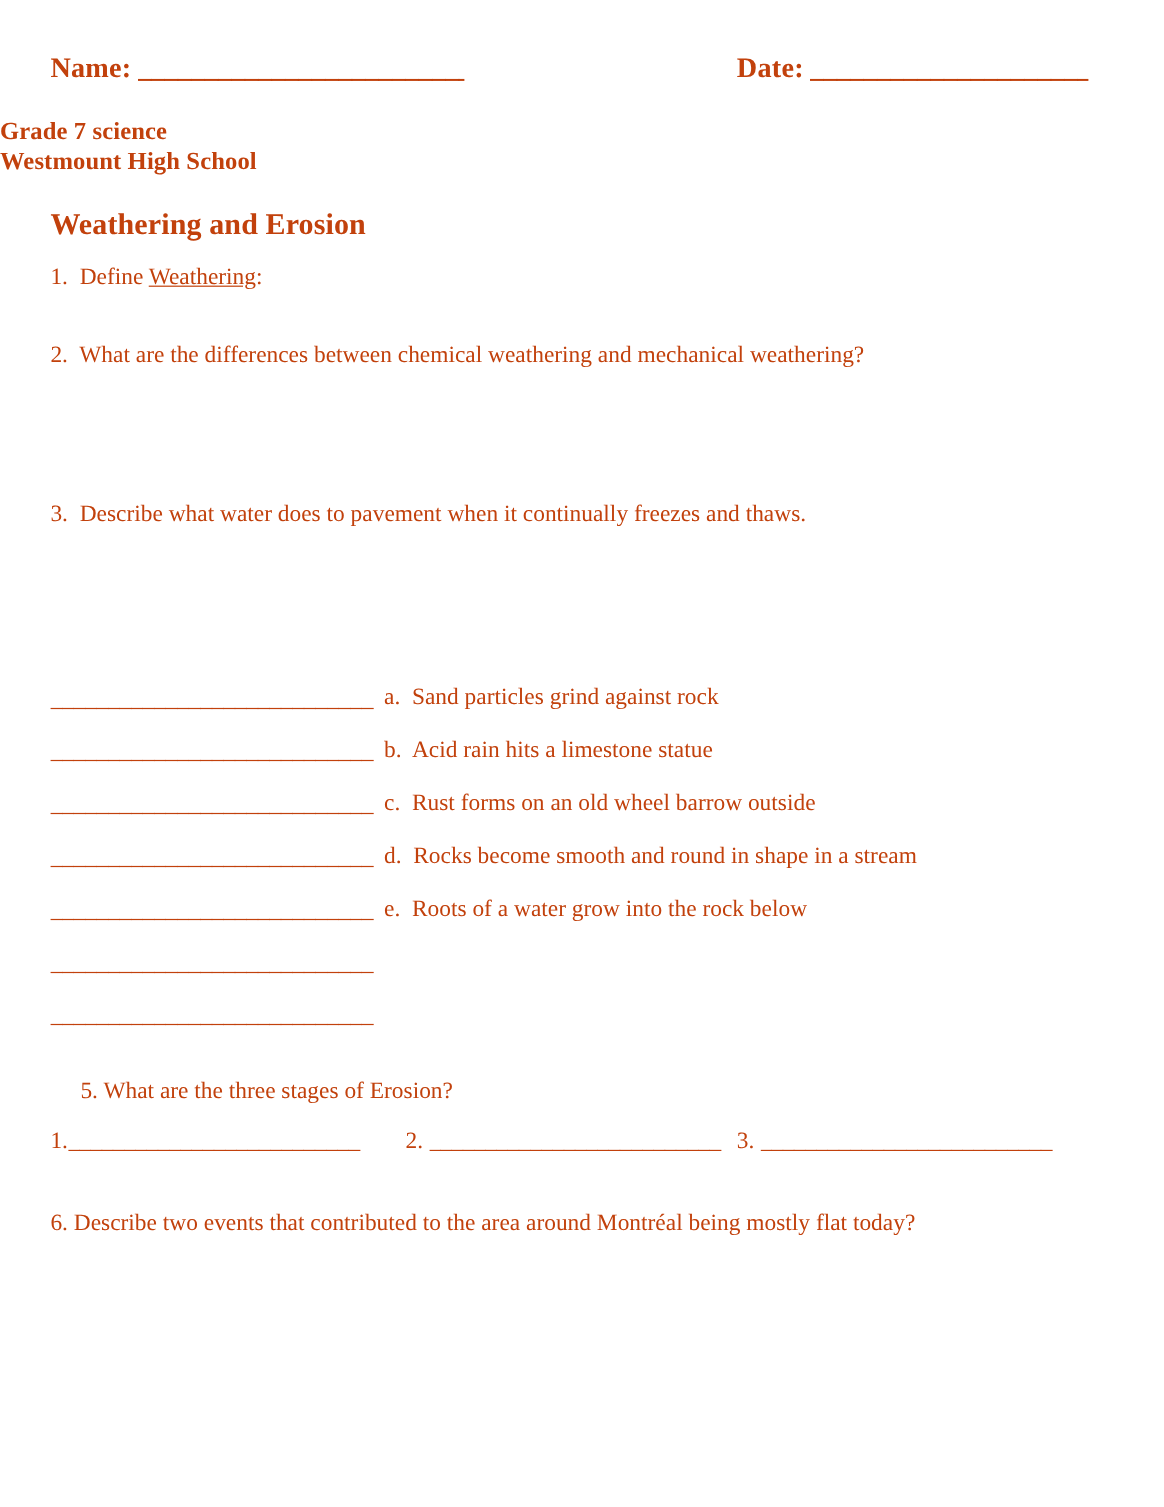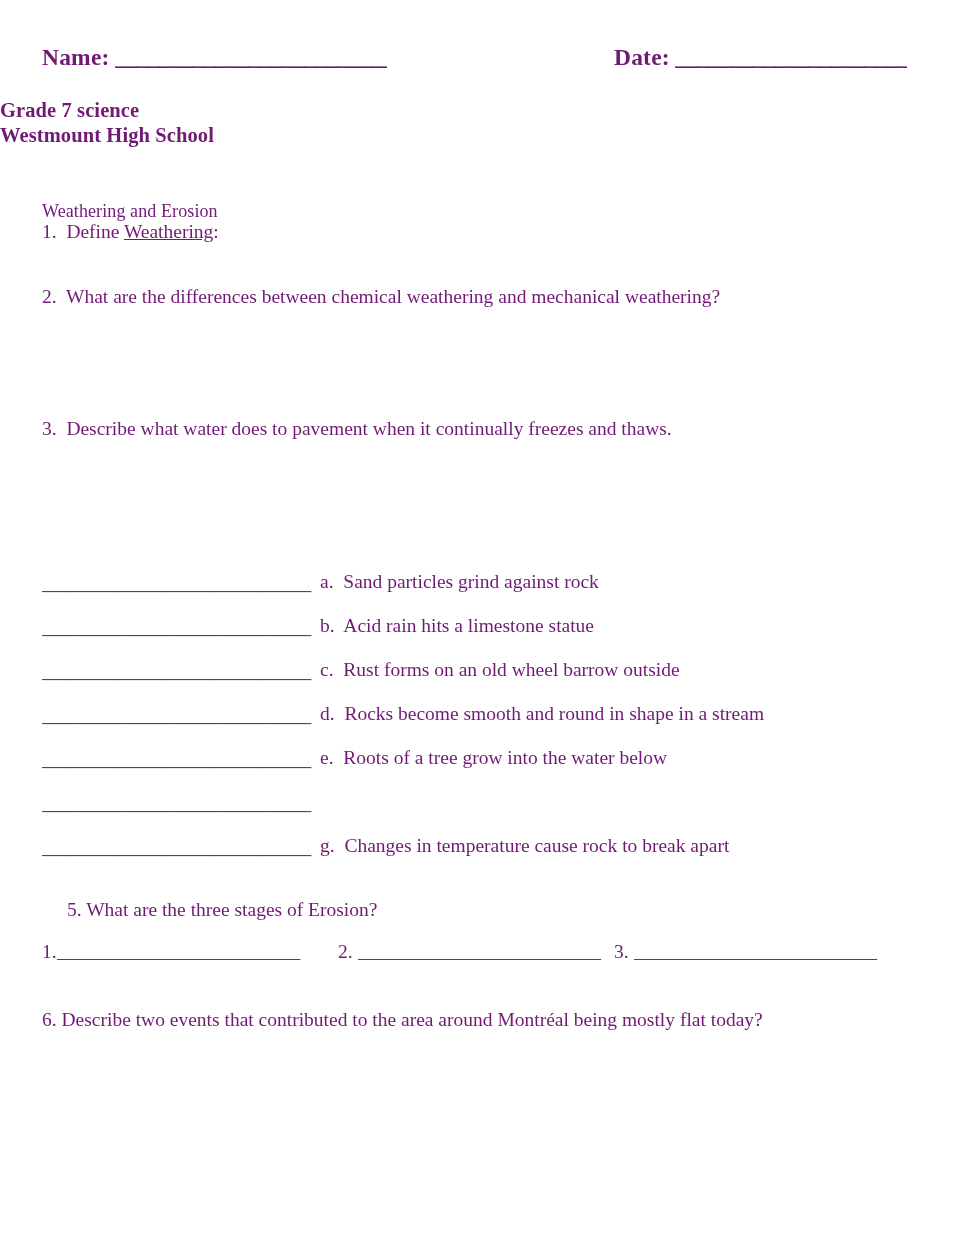--- a/index.html
+++ b/index.html
@@ -6,21 +6,21 @@
   html, body {
     margin: 0;
     padding: 0;
     background: #ffffff;
   }
   .page {
     position: relative;
     width: 970px;
     height: 1256px;
     background: #ffffff;
-    color: #701a75;
+    color: #c2410c;
     font-family: "Liberation Serif", "DejaVu Serif", serif;
     overflow: hidden;
   }
 
   
   .header-row {
     position: absolute;
     top: 44px;
     left: 42px;
     right: 42px;
@@ -62,24 +62,23 @@
     font-size: 20.5px;
     font-weight: bold;
     letter-spacing: 0.1px;
   }
 
   
   .section-heading {
     position: absolute;
     top: 174px;
     left: 42px;
-    font-size: 18px;
-    font-weight: normal;
+    font-size: 25px;
+    font-weight: bold;
     letter-spacing: 0.1px;
-    margin-top: 27px;
   }
 
   
   .question {
     position: absolute;
     left: 42px;
     font-size: 19.5px;
     line-height: 24px;
     white-space: pre;
   }
@@ -190,28 +189,27 @@
   <div class="fill-item" style="top:658px;">
     <span class="fill-blank">____________________________</span>
     <span class="fill-text">c.  Rust forms on an old wheel barrow outside</span>
   </div>
   <div class="fill-item" style="top:702px;">
     <span class="fill-blank">____________________________</span>
     <span class="fill-text">d.  Rocks become smooth and round in shape in a stream</span>
   </div>
   <div class="fill-item" style="top:746px;">
     <span class="fill-blank">____________________________</span>
-    <span class="fill-text">e.  Roots of a tree grow into the water below</span>
+    <span class="fill-text">e.  Roots of a water grow into the rock below</span>
   </div>
   <div class="fill-item" style="top:790px;">
     <span class="fill-blank">____________________________</span>
   </div>
   <div class="fill-item" style="top:834px;">
     <span class="fill-blank">____________________________</span>
-    <span class="fill-text">g.  Changes in temperature cause rock to break apart</span>
   </div>
 
   <div class="question q5">5. What are the three stages of Erosion?</div>
 
   <div class="answers-row">
     <span class="answer-slot slot-1">
       <span class="num">1.</span>
         <span class="blank">__________________________</span>
     </span>
     <span class="answer-slot slot-2">

